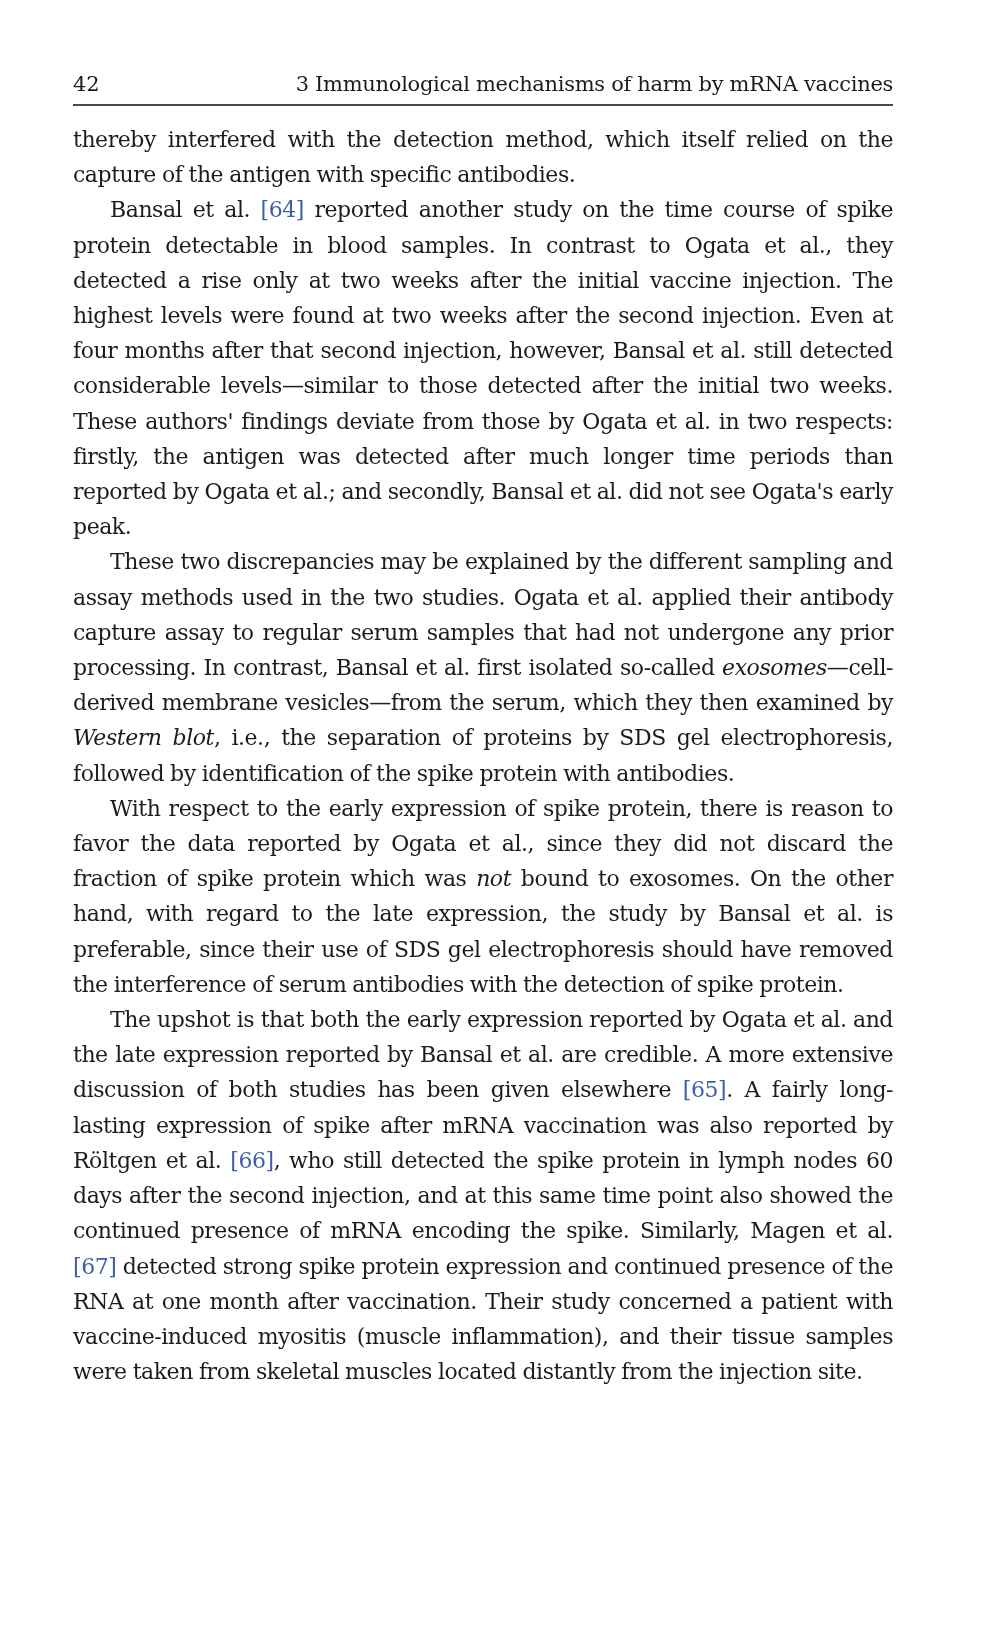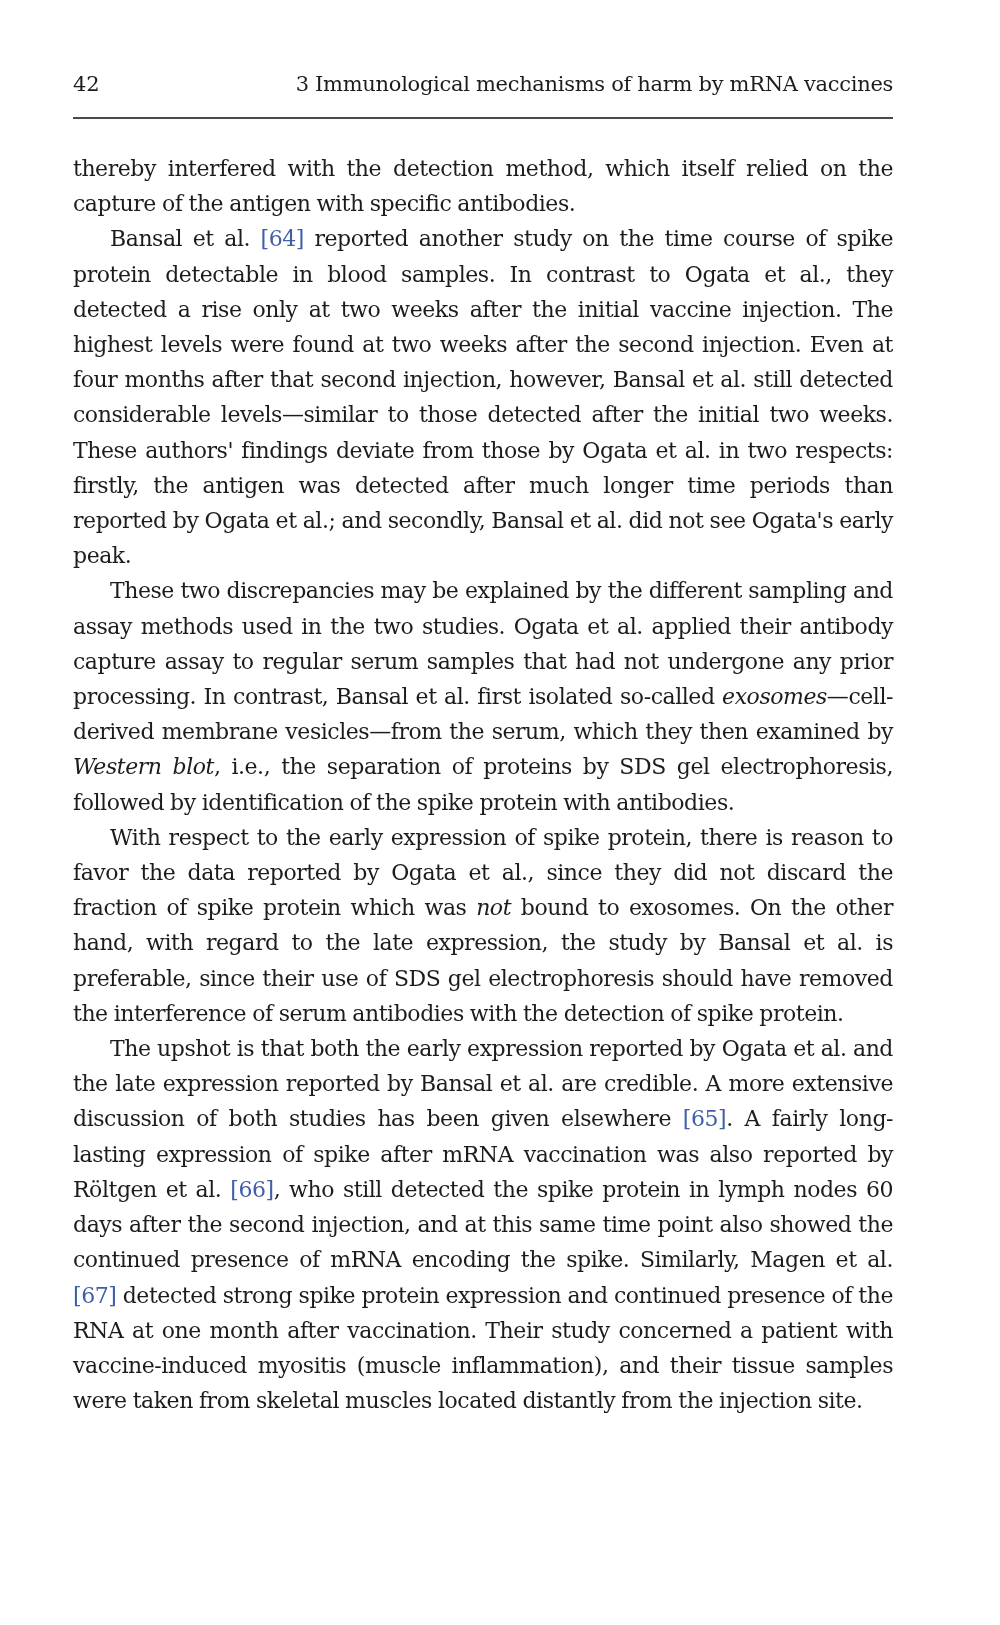--- a/index.html
+++ b/index.html
@@ -6,25 +6,25 @@
     body { width: 1000px; height: 1625px; position: relative; overflow: hidden; }
     .page {
       position: absolute; left: 73px; top: 70px; width: 820px;
       font-family: "DejaVu Serif", "Liberation Serif", serif;
       color: #1c1c1c;
     }
     .running-head {
       display: flex; justify-content: space-between; align-items: baseline;
       font-size: 21px; line-height: 28px;
       border-bottom: 2px solid #4a4a4a;
-      padding-bottom: 19px;
+      padding-bottom: 6px;
       letter-spacing: -0.2px;
     }
     .running-head .title { letter-spacing: -0.3px; }
-    .body { margin-top: 32px; }
+    .body { margin-top: 16px; }
     p {
       margin: 0;
       font-size: 22px;
       line-height: 35.2px;
       text-align: justify;
       letter-spacing: -0.45px;
       word-spacing: -0.5px;
       hyphens: manual;
     }
     p.indent { text-indent: 37px; }

